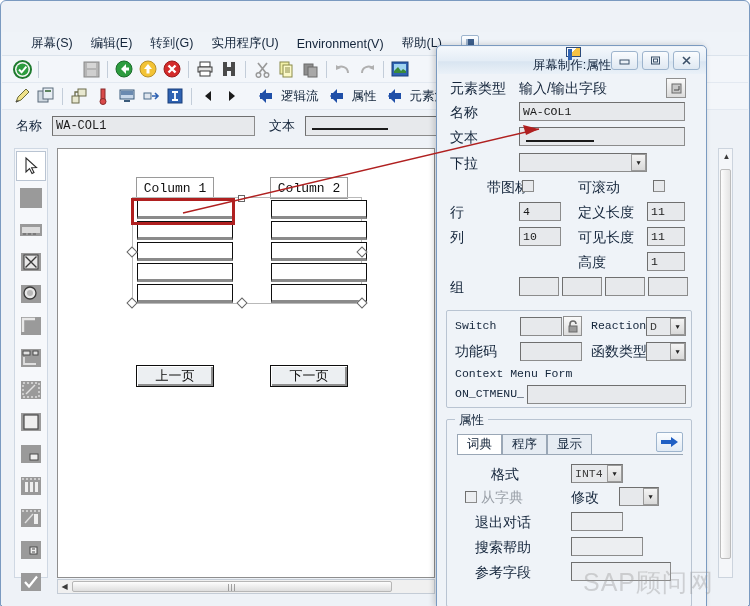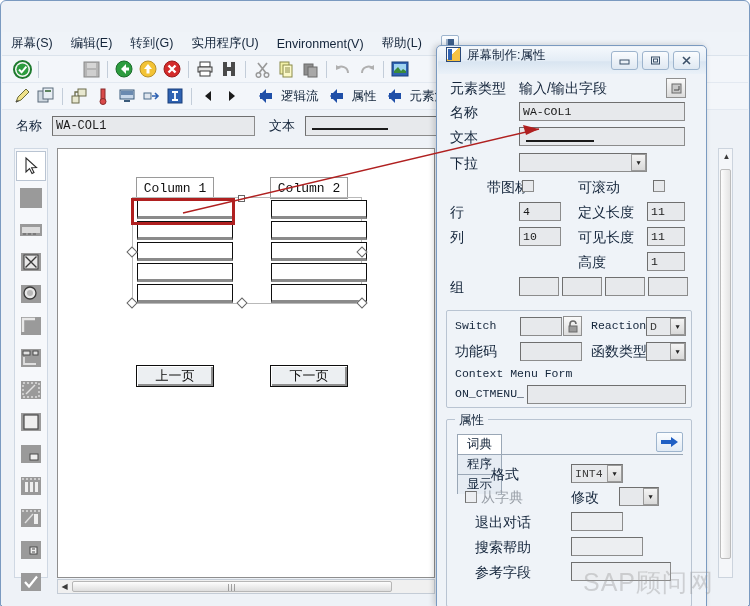--- a/index.html
+++ b/index.html
@@ -52,20 +52,21 @@
   }
   .win-btn svg { display:block; }
 
   
   #menu-bar {
     position: absolute; left: 1px; top: 31px;
     width: 746px; height: 24px;
     background: #eff3f8;
     display: flex; align-items: center;
     border-bottom: 1px solid #dbe3ec;
+    padding-left: 20px;
   }
   .menu-item {
     font-size: 12.5px; color: #13243a;
     padding: 2px 9px; white-space: nowrap;
   }
   #menu-extra-btn {
     width: 18px; height: 18px; margin-left: 10px;
     border: 1px solid #9db4cd; border-radius: 2px;
     background: linear-gradient(to bottom,#fbfdff,#e1eaf4);
     display:flex;align-items:center;justify-content:center;
@@ -247,21 +248,21 @@
     width: 271px; height: 562px;
     background: #eff3f8;
     border: 1px solid #7a9ac0;
     border-radius: 5px 5px 0 0;
     box-shadow: -2px 0 6px rgba(0,0,0,.18);
   }
   #prop-titlebar {
     position: absolute; left: 1px; top: 1px; width: 268px; height: 27px;
     background: linear-gradient(to bottom,#f4f8fc 0%,#e4edf6 50%,#d9e5f1 55%,#eaf1f8 100%);
     border-radius: 4px 4px 0 0;
-    display:flex; 
+    display:flex; align-items:center;flex-direction:column;
   }
   #prop-title-icon {
     width: 15px; height: 15px; margin-left: 8px; margin-right: 6px;
     background: linear-gradient(135deg,#fdfdfd 0 46%, #f6c244 46% 100%);
     border: 1px solid #2b4a7a; position: relative;
   }
   #prop-title-icon::after{
     content:"";position:absolute;left:1px;top:1px;width:4px;height:11px;background:#2f62b2;
   }
   #prop-title-text { font-size: 12.5px; color:#12243c; }
@@ -806,21 +807,21 @@
         </div>
         <div class="pf-row" style="left:8px; top:76px;">
           <div class="pf-label-mono">ON_CTMENU_</div>
         </div>
         <div class="pf-input" style="position:absolute; left:80px; top:74px; width:159px;"></div>
       </div>
 
       <div class="groupbox" style="left:8px; top:345px; width:246px; height:188px;">
         <div class="group-title">属性</div>
 
-        <div style="position:absolute; left:10px; top:14px; display:flex;flex-direction:column;">
+        <div style="position:absolute; left:10px; top:14px; display:flex;">
           <div class="tab active">词典</div>
           <div class="tab">程序</div>
           <div class="tab">显示</div>
         </div>
         <div style="position:absolute; left:10px; top:34px; width:226px; height:1px; background:#9aa7b6;"></div>
 
         <div style="position:absolute; right:8px; top:12px; width:27px; height:20px; background:linear-gradient(to bottom,#fbfdff,#e1eaf4); border:1px solid #9db4cd; border-radius:2px; display:flex; align-items:center; justify-content:center;">
           <svg width="18" height="12" viewBox="0 0 18 12">
               <path d="M0 4 h10 V1 l7 5 -7 5 V8 H0 Z" fill="#1f5fc4"></path>
             </svg>

